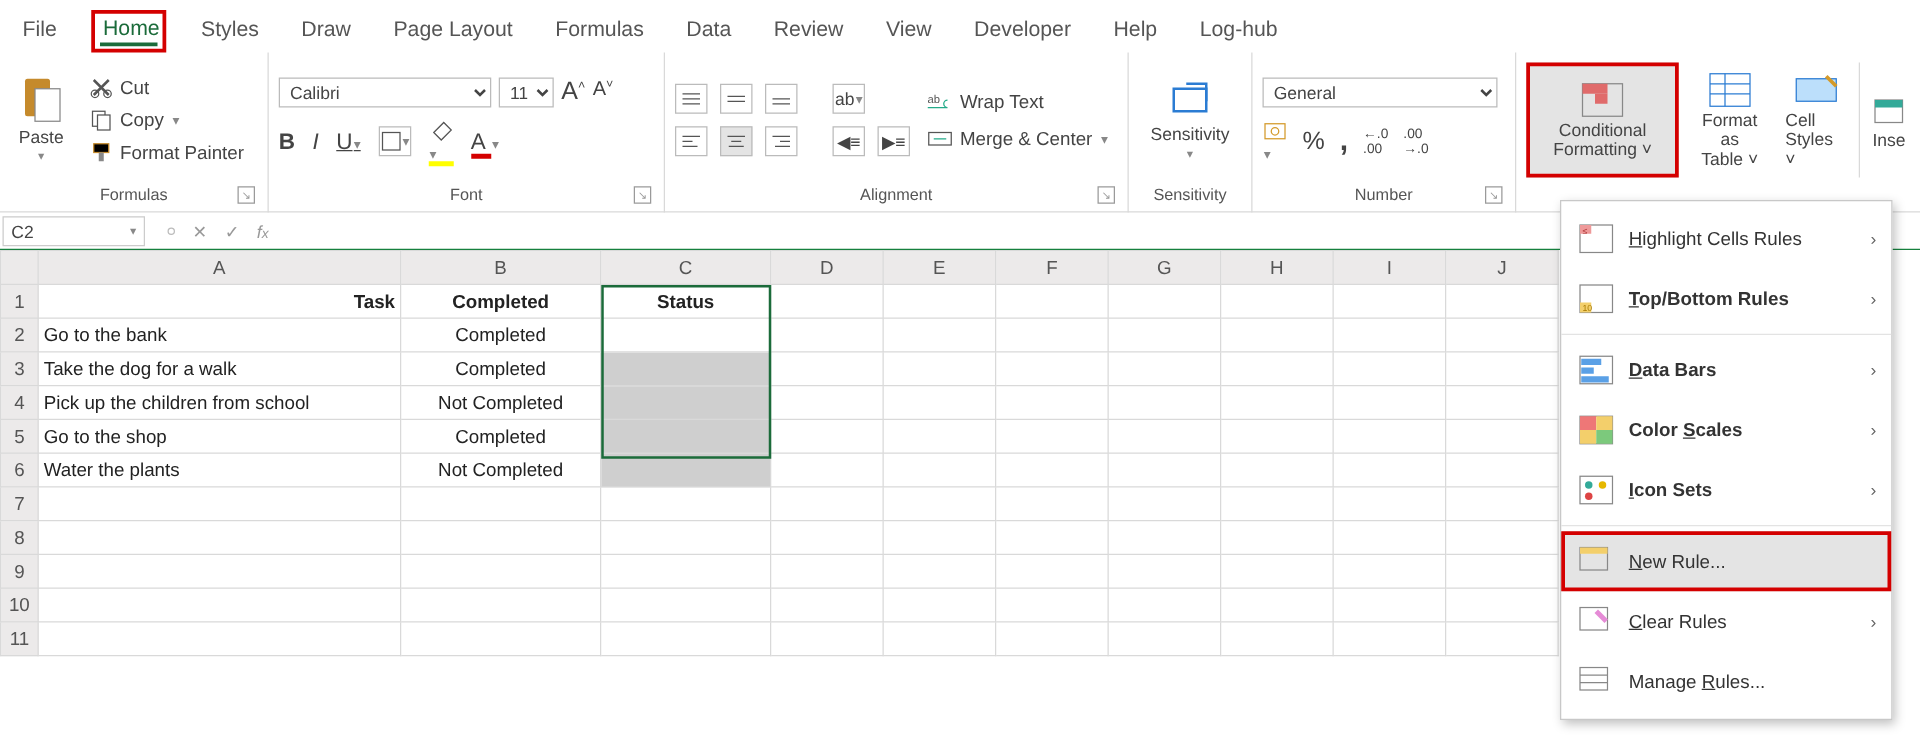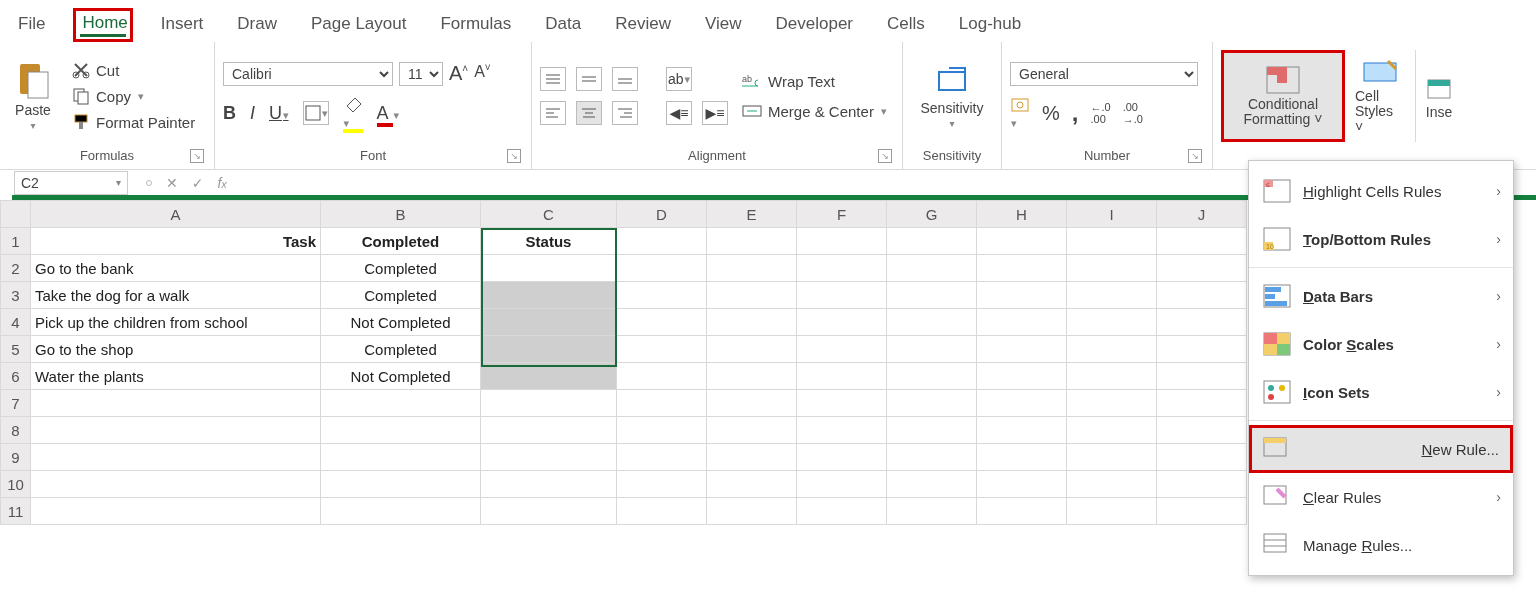--- a/index.html
+++ b/index.html
@@ -83,23 +83,22 @@
     color: #444;
     padding: 2px 4px;
     background: #fff;
   }
 
   
   .fbar {
     display: flex;
     align-items: center;
     height: 30px;
-    border-bottom: 5px solid #15803d;
+    border-bottom: 1px solid #15803d;
     padding-left: 2px;
-    margin-left: 12px;
   }
   .namebox {
     width: 114px; height: 24px;
     border: 1px solid #ccc;
     display: flex; align-items: center;
     padding: 0 6px;
   }
   .drop { color: #888; font-size: 10px; padding-left: 6px; }
   .fx-ctrls { display: flex; align-items: center; gap: 14px; padding: 0 18px; color: #999; }
   .fx-input { flex: 1; height: 24px; border: none; outline: none; font: inherit; }
@@ -164,42 +163,42 @@
     position: relative;
   }
   .cf-item .arrow {
     position: absolute;
     right: 12px;
     color: #666;
     font-size: 14px;
   }
   .cf-sep { height: 1px; background: #e3e3e3; margin: 4px 0; }
   .cf-item.sel { background: #e4e4e4; }
-  .cf-item.boxed { outline: 3px solid #d40000; outline-offset: -3px; justify-content: space-between; }
+  .cf-item.boxed { outline: 3px solid #d40000; outline-offset: -3px; }
   .cf-icon { width: 28px; height: 24px; display: inline-block; }
   .u { text-decoration: underline; }
 
   
   svg { display: block; }
 </style>
 </head>
 <body>
 
 <div class="tabstrip">
   <div class="tab">File</div>
   <div class="tab active boxed">Home</div>
-  <div class="tab">Insert</div>
+  <div class="tab">Styles</div>
   <div class="tab">Draw</div>
   <div class="tab">Page Layout</div>
   <div class="tab">Formulas</div>
   <div class="tab">Data</div>
   <div class="tab">Review</div>
   <div class="tab">View</div>
   <div class="tab">Developer</div>
-  <div class="tab">Cells</div>
+  <div class="tab">Help</div>
   <div class="tab">Log-hub</div>
 </div>
 
 <div class="ribbon">
 
   <div class="group" style="width:214px">
     <div class="group-body">
       <div class="bigbtn" style="width:50px">
         <svg width="34" height="38">
             <rect x="4" y="2" width="20" height="30" fill="#c58a2c" rx="2"></rect>
@@ -410,20 +409,29 @@
   <div class="group" style="flex:1;min-width:300px">
     <div class="group-body" style="gap:6px">
       <div class="bigbtn boxed" style="width:124px">
         <svg width="36" height="30">
           <rect x="2" y="2" width="32" height="26" fill="none" stroke="#888"></rect>
           <rect x="2" y="2" width="10" height="8" fill="#e06b6b"></rect>
           <rect x="12" y="2" width="10" height="8" fill="#e06b6b"></rect>
           <rect x="12" y="10" width="10" height="8" fill="#e06b6b"></rect>
         </svg>
         <span style="text-align:center;line-height:1.1">Conditional<br>Formatting ˅</span>
+      </div>
+      <div class="bigbtn" style="width:70px">
+        <svg width="36" height="30">
+            <rect x="2" y="2" width="32" height="26" fill="none" stroke="#2b7cd3"></rect>
+            <line x1="2" y1="10" x2="34" y2="10" stroke="#2b7cd3"></line>
+            <line x1="2" y1="18" x2="34" y2="18" stroke="#2b7cd3"></line>
+            <line x1="14" y1="2" x2="14" y2="28" stroke="#2b7cd3"></line>
+          </svg>
+        <span style="text-align:center;line-height:1.1">Format as<br>Table ˅</span>
       </div>
       <div class="bigbtn" style="width:58px">
         <svg width="36" height="30">
             <rect x="2" y="6" width="32" height="18" fill="#bcdffb" stroke="#2b7cd3"></rect>
             <path d="M26 4 L34 12" stroke="#d49a2a" stroke-width="3"></path>
           </svg>
         <span style="text-align:left;line-height:1.1">Cell<br>Styles ˅</span>
       </div>
       <div class="vsep" style="height:92px"></div>
       <div class="bigbtn" style="width:34px;overflow:hidden">

